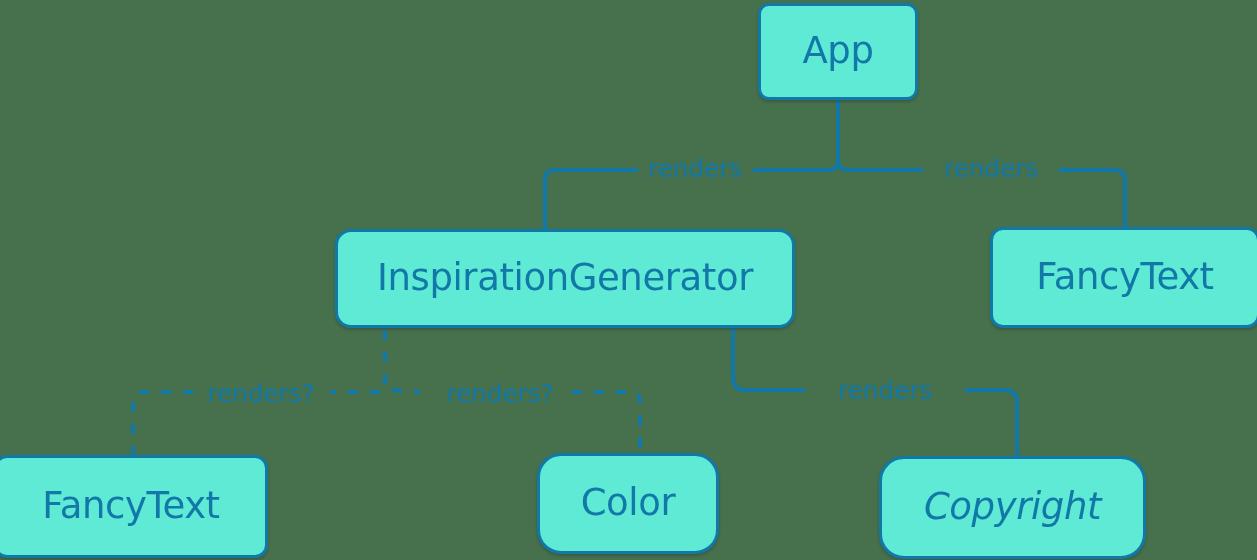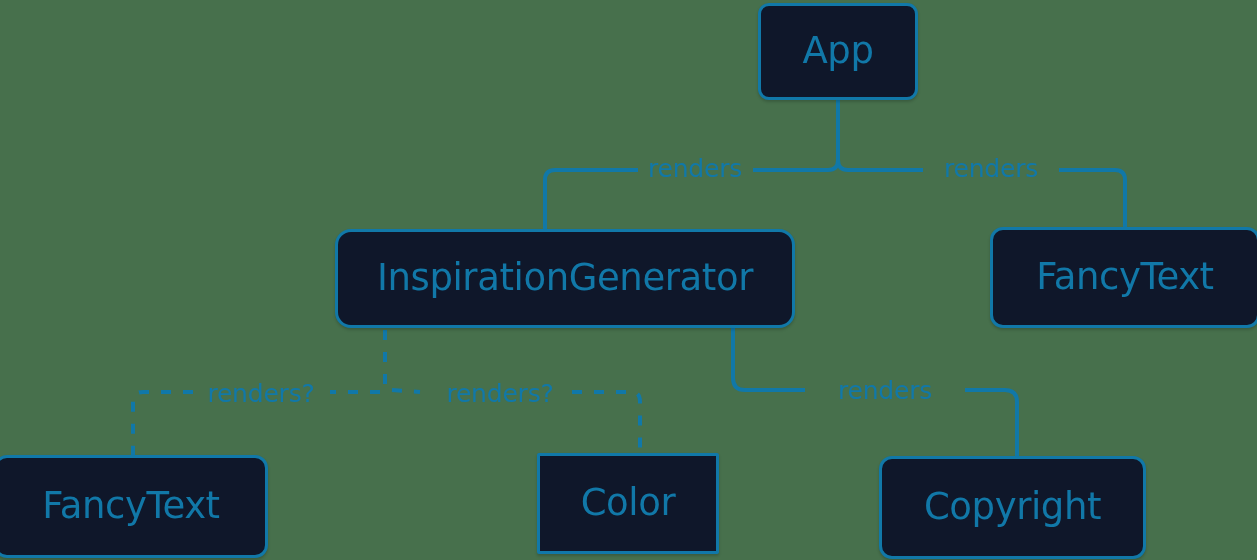--- a/index.html
+++ b/index.html
@@ -21,21 +21,21 @@
   #edge-layer {
     position: absolute;
     left: 0;
     top: 0;
     width: 1257px;
     height: 560px;
   }
   .node {
     position: absolute;
     box-sizing: border-box;
-    background: #0f172a;
+    background: #5eead4;
     border: 3px solid #1178a8;
     border-radius: 12px;
     display: flex;
     align-items: center;
     justify-content: center;
     color: #1178a8;
     font-family: "DejaVu Sans", sans-serif;
     font-size: 37px;
     font-weight: 400;
     letter-spacing: -0.4px;
@@ -55,22 +55,22 @@
     font-weight: 400;
     white-space: nowrap;
     transform: translate(-50%, -50%);
     letter-spacing: -0.2px;
   }
   
   #node-app            { left: 758px;  top: 3px;   width: 160px; height: 97px;  border-radius: 11px; }
   #node-inspiration    { left: 335px;  top: 229px; width: 460px; height: 99px;  border-radius: 16px; }
   #node-fancytext-right{ left: 990px;  top: 227px; width: 270px; height: 101px; border-radius: 13px; }
   #node-fancytext-bot  { left: -6px;   top: 455px; width: 274px; height: 103px; border-radius: 13px; }
-  #node-color          { left: 537px;  top: 453px; width: 182px; height: 101px; border-radius: 2px; }
-  #node-copyright      { left: 879px;  top: 456px; width: 267px; height: 103px; border-radius: 13px; }
+  #node-color          { left: 537px;  top: 453px; width: 182px; height: 101px; border-radius: 24px; }
+  #node-copyright      { left: 879px;  top: 456px; width: 267px; height: 103px; border-radius: 25px; font-style: italic; }
   
   #label-app-inspiration { left: 695px; top: 168px; }
   #label-app-fancytext   { left: 991px; top: 168px; }
   #label-ig-fancytext    { left: 261px; top: 393px; }
   #label-ig-color        { left: 500px; top: 393px; }
   #label-ig-copyright    { left: 885px; top: 390px; }
 </style>
 </head>
 <body>
 

